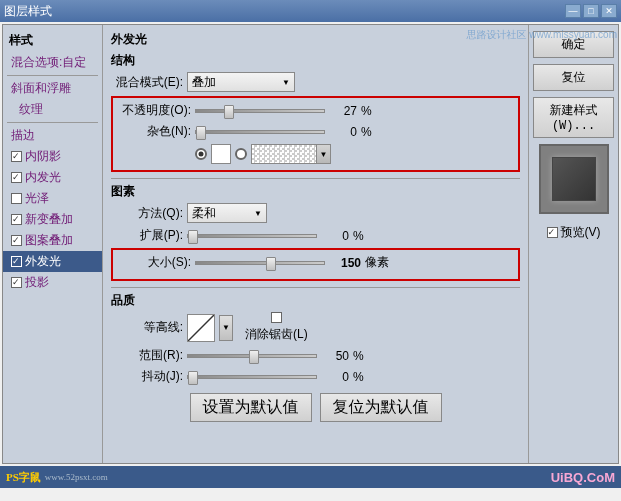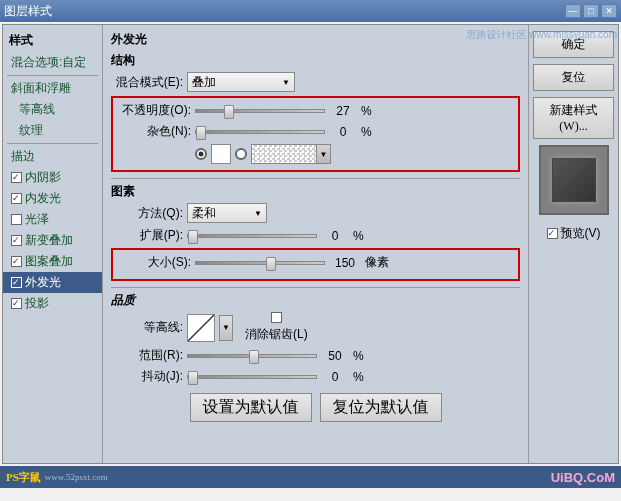--- a/index.html
+++ b/index.html
@@ -83,21 +83,21 @@
       font-size: 12px;
       color: #000;
     }
     .sidebar-item {
       padding: 2px 6px 2px 8px;
       font-size: 12px;
       cursor: pointer;
       display: flex;
       align-items: center;
       gap: 3px;
-      color: #14532d;
+      color: #701a75;
       white-space: nowrap;
     }
     .sidebar-item.active {
       background: #3c5a8a;
       color: white;
     }
     .sidebar-item.active .item-checkbox {
       border-color: white;
     }
     .item-checkbox {
@@ -176,21 +176,21 @@
     .slider-thumb {
       width: 10px; height: 14px;
       background: linear-gradient(to bottom, #f0f0f0, #c0c0c0);
       border: 1px solid #888;
       position: absolute;
       top: -5px;
       border-radius: 1px;
     }
     .form-value {
       width: 28px;
-      text-align: center;
+      text-align: right;
       font-size: 12px;
     }
     .form-unit {
       font-size: 12px;
       width: 20px;
     }
     .form-unit-wide {
       font-size: 12px;
       width: 28px;
     }
@@ -331,21 +331,21 @@
       background: #c8d0dc;
     }
     .action-col-btn {
       width: 100%;
       padding: 4px 6px;
       background: linear-gradient(to bottom, #e8e8e8, #d0d0d0);
       border: 1px solid #888;
       font-size: 12px;
       cursor: pointer;
       text-align: center;
-      font-family: Liberation Serif, serif;
+      font-family: Liberation Mono, monospace;
     }
 
     
     .preview-box {
       width: 70px; height: 70px;
       border: 2px solid #666;
       background: #808080;
       margin: 0 auto;
       position: relative;
       display: flex;
@@ -422,23 +422,20 @@
       <div class="sidebar-item">
         <span>混合选项:自定</span>
       </div>
 
       <div class="sidebar-divider"></div>
 
       <div class="sidebar-item">
         <span>斜面和浮雕</span>
       </div>
       <div class="sidebar-item" style="padding-left:16px;">
-        <span>等高线</span>
-      </div>
-      <div class="sidebar-item" style="padding-left:16px;">
         <span>纹理</span>
       </div>
 
       <div class="sidebar-divider"></div>
 
       <div class="sidebar-item">
         <span>描边</span>
       </div>
 
       <div class="sidebar-item">
@@ -539,31 +536,31 @@
           <div class="form-value">0</div>
           <div class="form-unit">%</div>
         </div>
 
         <div class="highlight-box" style="margin-top:2px;">
           <div class="form-row">
             <div class="form-label">大小(S):</div>
             <div class="slider-track" style="position:relative;">
               <div class="slider-thumb" style="left:55%;"></div>
             </div>
-            <div class="form-value" style="width:32px;">150</div>
+            <div class="form-value" style="width:32px;font-weight:bold;">150</div>
             <div class="form-unit-wide">像素</div>
           </div>
         </div>
 
       </div>
 
       <div class="section-separator"></div>
 
       <div class="quality-section">
-        <div style="font-size:12px; font-weight:bold; margin-bottom:3px;font-style:italic;">品质</div>
+        <div style="font-size:12px; font-weight:bold; margin-bottom:3px;">品质</div>
 
         <div class="form-row">
           <div class="form-label">等高线:</div>
           <div class="contour-box">
             <svg viewBox="0 0 28 28">
               <polyline points="0,28 28,0" stroke="#333" stroke-width="1.5" fill="none"></polyline>
             </svg>
           </div>
           <div class="color-dropdown-arrow" style="width:14px;height:26px;background:linear-gradient(to bottom,#e0e0e0,#c0c0c0);border:1px solid #888;display:flex;align-items:center;justify-content:center;font-size:8px;">▼</div>
           <div class="checkbox-label" style="margin-left:8px;">

